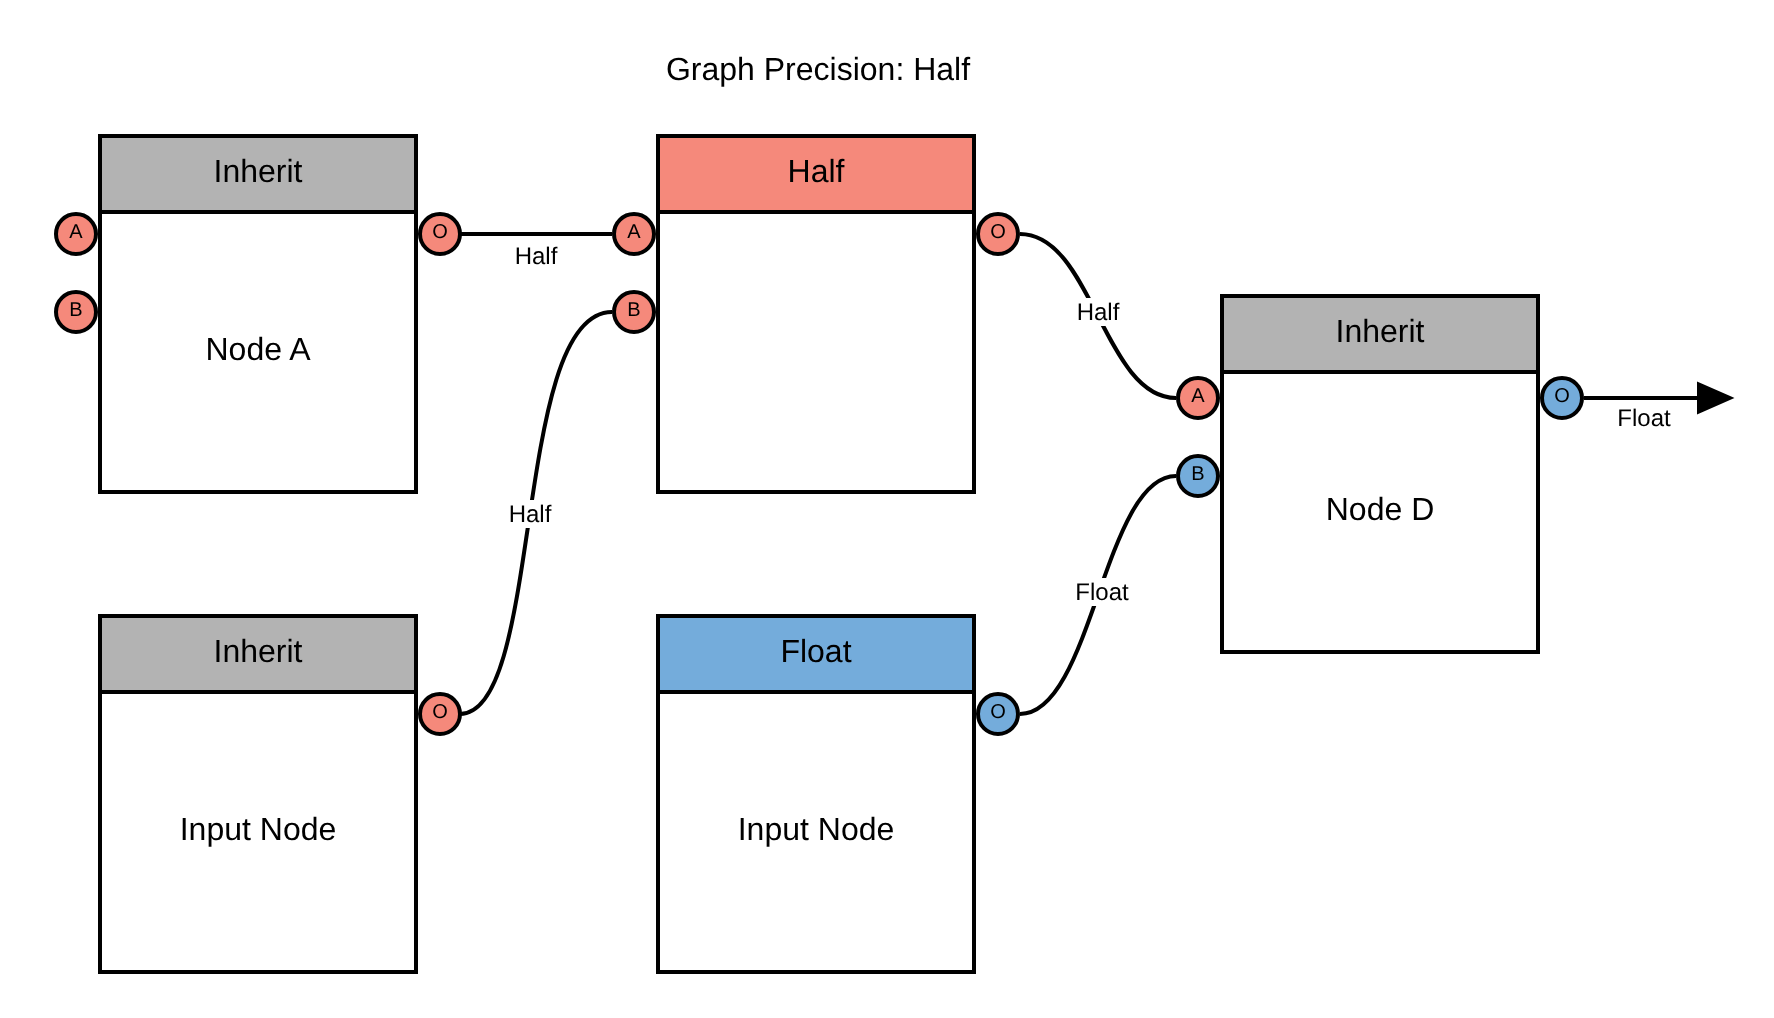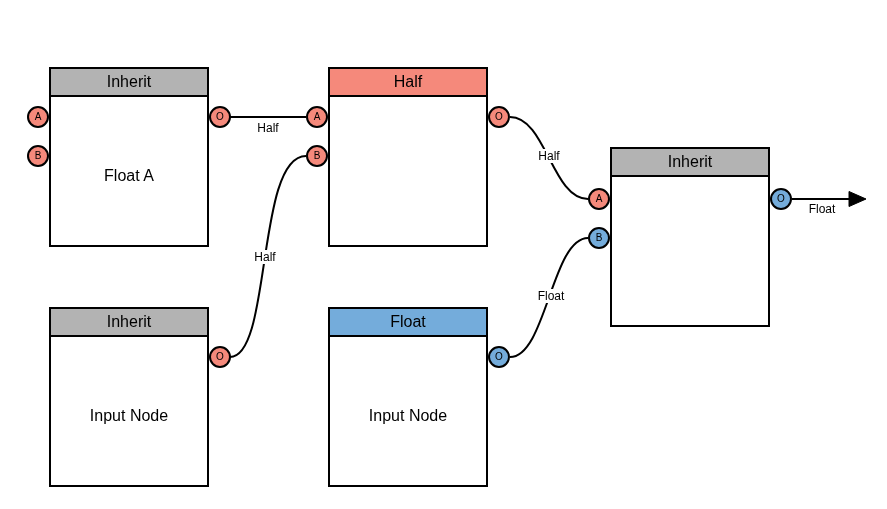--- a/index.html
+++ b/index.html
@@ -29,21 +29,21 @@
   svg.edge-layer polygon { fill: #000; stroke: #000; }
   .node {
     position: absolute;
     width: 160px;
     height: 180px;
     border: 2px solid #000;
     background: #fff;
     box-sizing: border-box;
   }
   .node-header {
-    height: 28px;
+    height: 38px;
     border-bottom: 2px solid #000;
     display: flex;
     align-items: center;
     justify-content: center;
     font-size: 16px;
     box-sizing: border-box;
   }
   .node-body {
     position: absolute;
     left: 0; right: 0; top: 38px; bottom: 0;
@@ -77,41 +77,43 @@
     padding: 0 2px;
     font-size: 12px;
     white-space: nowrap;
   }
 </style>
 </head>
 <body>
 
 <div class="canvas">
 
+  <div class="diagram-title">Graph Precision: Half</div>
 
   <svg class="edge-layer">
     <path d="M 230 117 L 306 117"></path>
     <path d="M 230 357 C 272 357 256 156 306 156"></path>
     <path d="M 510 117 C 546 117 552 199 588 199"></path>
     <path d="M 510 357 C 546 357 552 238 588 238"></path>
     <path d="M 792 199 L 850 199"></path>
     <polygon points="866,199 849,191.5 849,206.5"></polygon>
   </svg>
 
   <div class="node" style="left:49px; top:67px;">
     <div class="node-header hdr-gray">Inherit</div>
-    <div class="node-body">Float A</div>
+    <div class="node-body">Node A</div>
   </div>
 
   <div class="node" style="left:328px; top:67px;">
     <div class="node-header hdr-salmon">Half</div>
   </div>
 
   <div class="node" style="left:610px; top:147px;">
     <div class="node-header hdr-gray">Inherit</div>
+    <div class="node-body">Node D</div>
   </div>
 
   <div class="node" style="left:49px; top:307px;">
     <div class="node-header hdr-gray">Inherit</div>
     <div class="node-body">Input Node</div>
   </div>
 
   <div class="node" style="left:328px; top:307px;">
     <div class="node-header hdr-blue">Float</div>
     <div class="node-body">Input Node</div>

